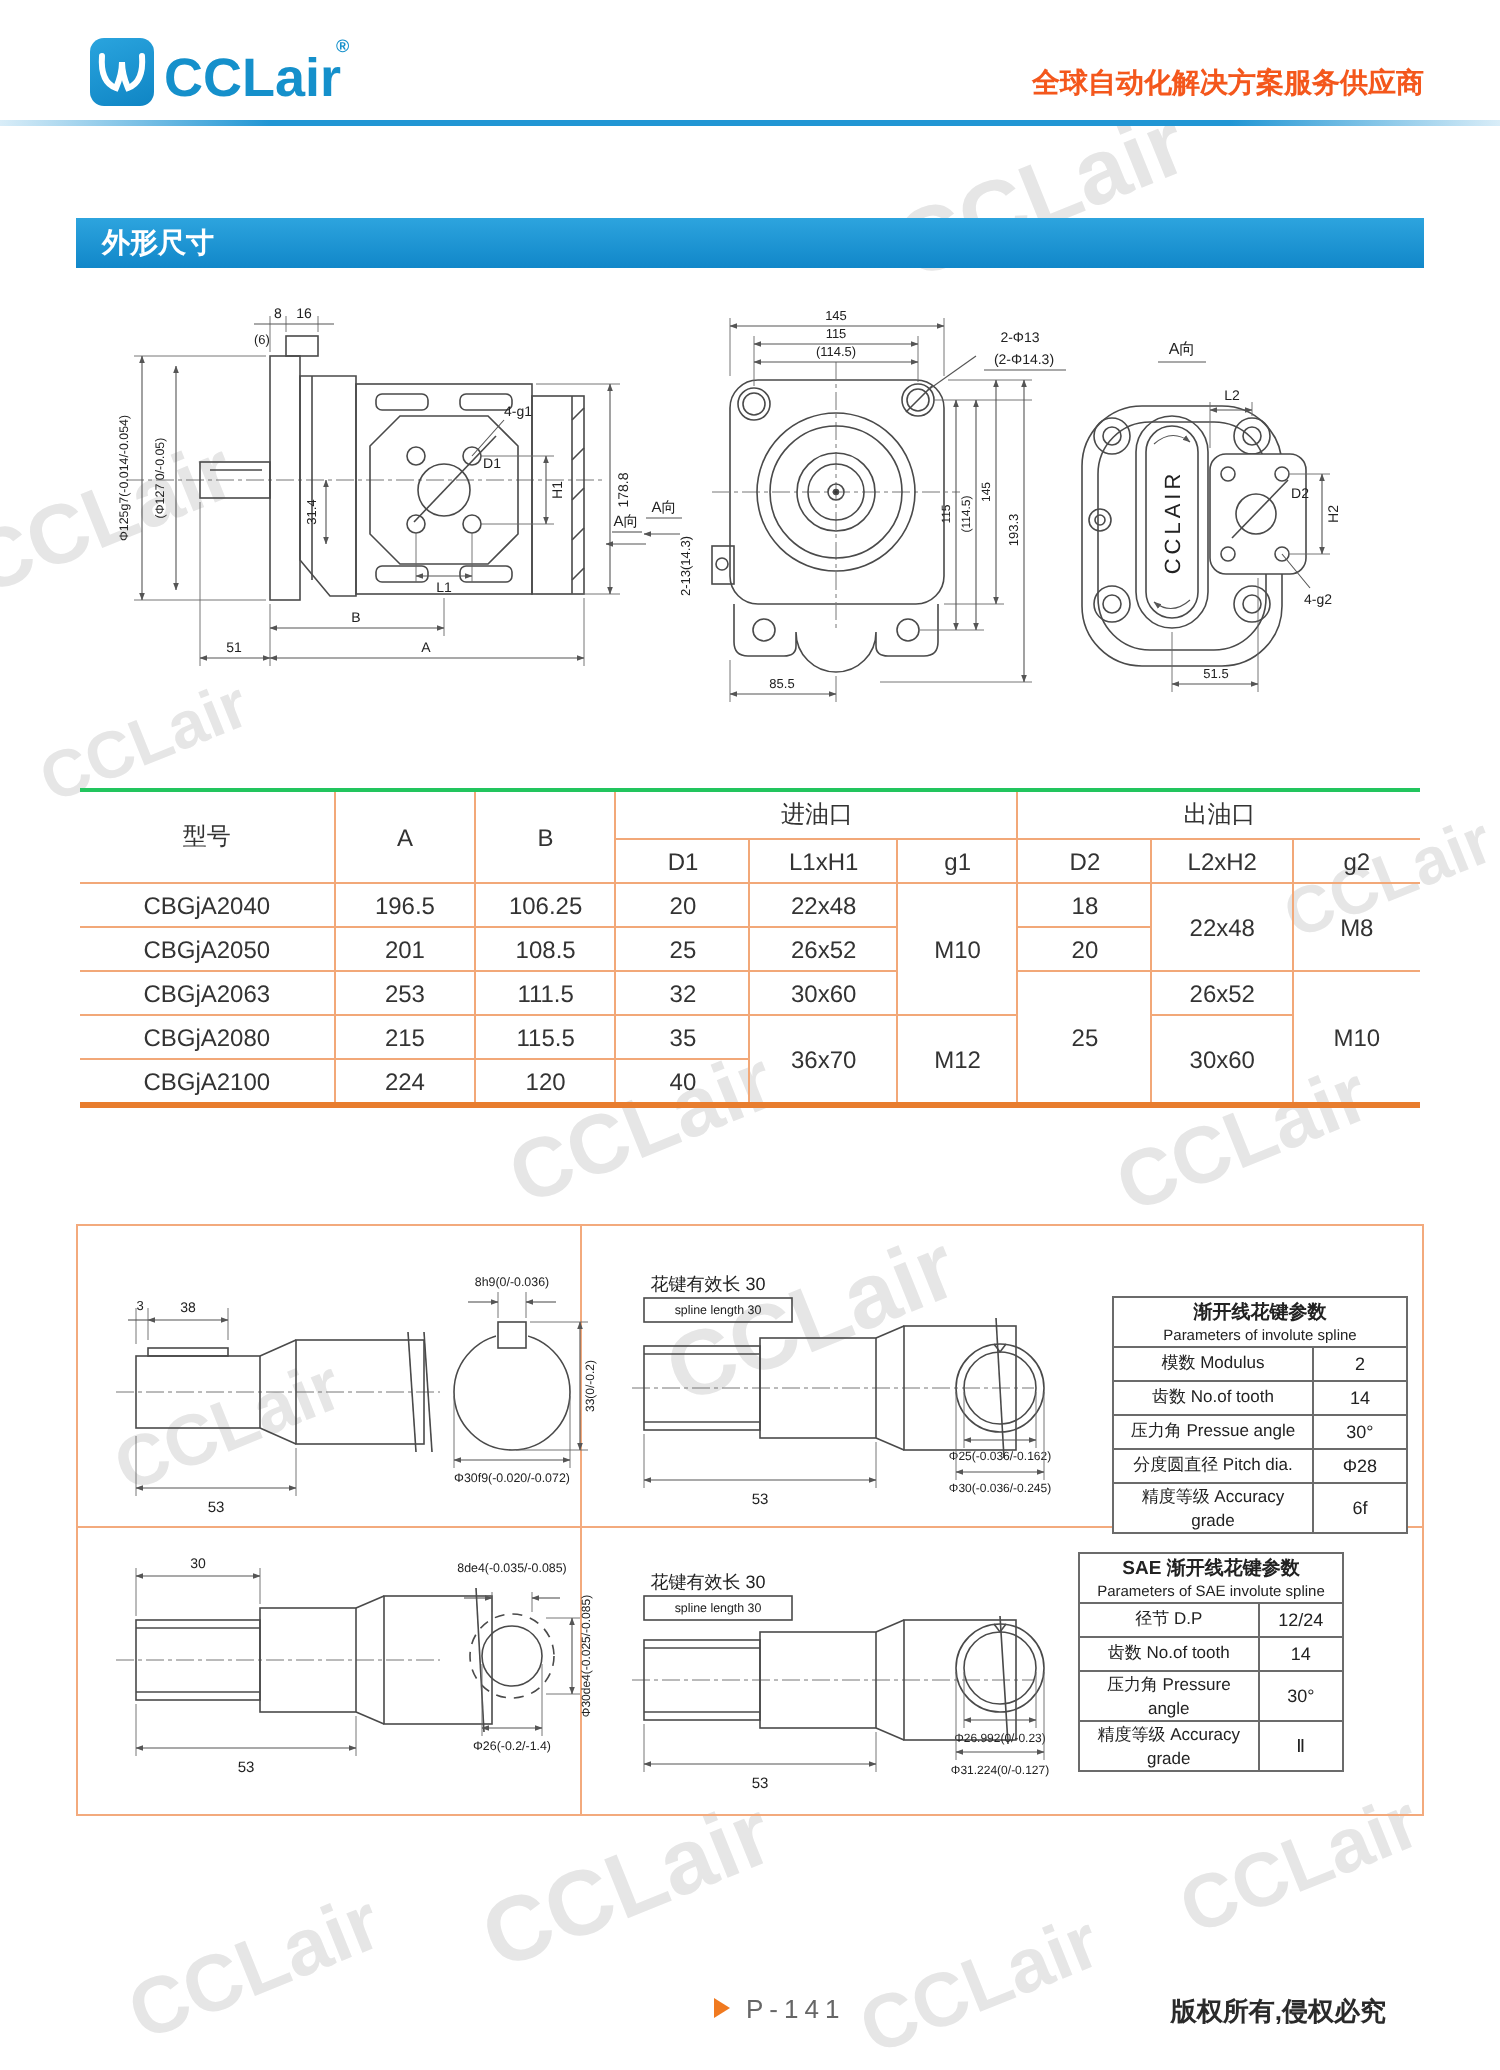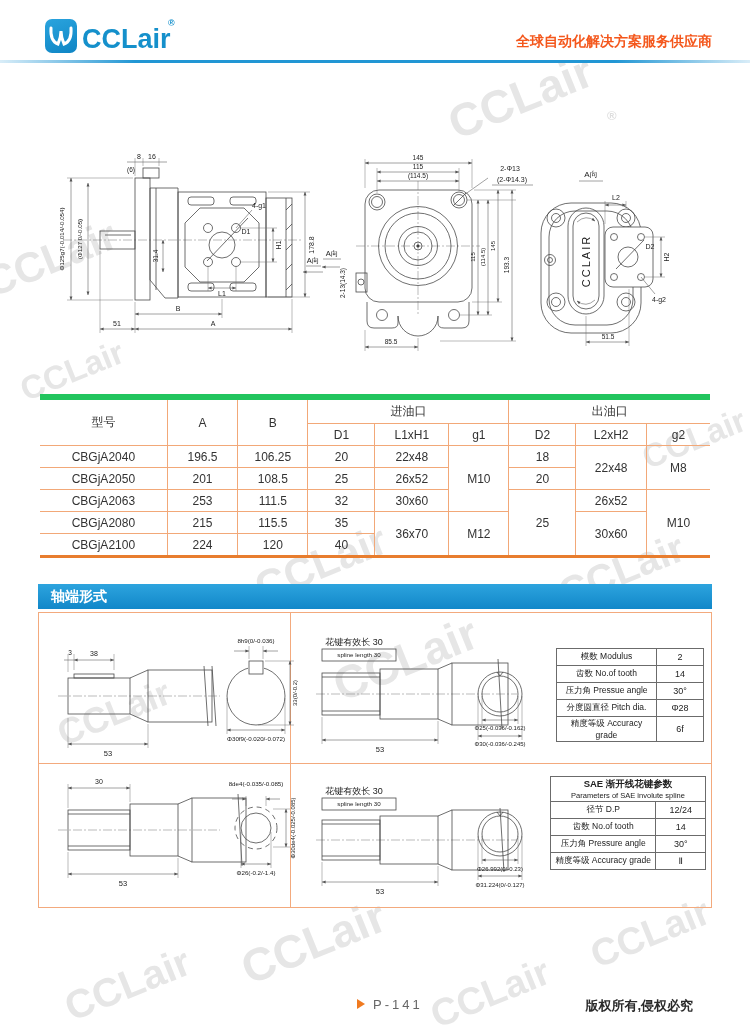--- a/index.html
+++ b/index.html
@@ -30,38 +30,38 @@
   .drw .cl{stroke:#777;stroke-width:.5;stroke-dasharray:9 2 2 2;}
   .drw .dim{stroke:#555;stroke-width:.55;}
   .drw .ext{stroke:#666;stroke-width:.45;}
   .drw text{fill:#222;stroke:none;font-family:"Liberation Sans",sans-serif;text-anchor:middle;}
   .drw .fillw{fill:#fff;stroke:none;}
   .t6{font-size:6px}.t62{font-size:6.2px}.t65{font-size:6.5px}.t7{font-size:7px}
   .t75{font-size:7.5px}.t8{font-size:8px}.t9{font-size:9px}.t11{font-size:11px;letter-spacing:2px;fill:#555;}
   
   #dim-table{position:absolute;left:40px;top:394px;width:670px;border-collapse:collapse;
      font-size:12px;color:#333;text-align:center;z-index:1;
-     border-top:6px solid #22c55e;border-bottom:3px solid #e87d2e;}
+     border-top:2px solid #22c55e;border-bottom:3px solid #e87d2e;}
   #dim-table th,#dim-table td{border:1px solid #f2a878;font-weight:normal;padding:3px 0;height:15px;}
   #dim-table th:first-child,#dim-table td:first-child{border-left:none;}
   #dim-table th:last-child,#dim-table td:last-child{border-right:none;margin-top:48px;}
   #dim-table tr.h2 th{border-top:none;}
   
   #shaft-box{position:absolute;left:38px;top:612px;width:674px;height:296px;
      border:1px solid #f3aa7d;box-sizing:border-box;z-index:1;}
   #shaft-div-v{position:absolute;left:290px;top:612px;width:1px;height:296px;background:#f3aa7d;z-index:1;}
   #shaft-div-h{position:absolute;left:38px;top:763px;width:674px;height:1px;background:#f3aa7d;z-index:1;}
   
   .sptable{position:absolute;border-collapse:collapse;font-size:8.5px;color:#222;z-index:2;background:#fff;}
   .sptable th,.sptable td{border:1px solid #6b6b6b;font-weight:normal;padding:1px 2px;text-align:center;}
   .sptable .tt1{font-size:9.5px;font-weight:bold;}
   .sptable .tt2{font-size:7.5px;display:block;font-weight:normal;}
   .sptable td.val{width:32%;font-size:9px;}
   #sptable1{left:556px;top:648px;width:148px;}
-  #sptable2{left:550px;top:776px;width:156px;}
+  #sptable2{left:539px;top:776px;width:133px;}
   .sptable td{height:14px;}
   
   #page-num{position:absolute;left:357px;top:997px;font-size:13px;color:#666;letter-spacing:3px;z-index:2;}
   #page-num .tri{display:inline-block;width:0;height:0;border-top:5px solid transparent;
      border-bottom:5px solid transparent;border-left:8px solid #f07a20;margin-right:8px;}
   #copyright{position:absolute;right:57px;top:997px;font-size:13px;font-weight:bold;color:#2a2a2a;z-index:2;}
 </style>
 </head>
 <body>
 
@@ -93,20 +93,21 @@
     <svg width="32" height="34" viewBox="0 0 32 34">
       <path d="M6,9 Q5,22 13,25 Q16,18 16,12 Q16,18 19,25 Q27,22 26,9" stroke="#ffffff" stroke-width="3" fill="none" stroke-linecap="round"></path>
     </svg>
   </div>
   <div id="logo-text">CCLair</div>
   <div id="logo-reg">®</div>
   <div id="tagline">全球自动化解决方案服务供应商</div>
   <div id="header-rule"></div>
 
 
+  <div class="section-bar" id="bar-outline">外形尺寸</div>
 
   <svg class="drw" style="left:55px;top:150px;" width="270" height="225" viewBox="0 0 270 225">
     <line class="cl" x1="8" y1="90" x2="248" y2="90"></line>
 
     <rect x="45" y="81" width="35" height="18"></rect>
     <line x1="50" y1="85" x2="76" y2="85"></line>
 
     <rect x="80" y="28" width="15" height="122"></rect>
     <rect x="88" y="18" width="16" height="10"></rect>
 
@@ -363,21 +364,20 @@
     </tr>
     <tr>
       <td>CBGjA2100</td>
           <td>224</td>
       <td>120</td>
           <td>40</td>
     </tr>
   </tbody>
     </table>
 
-  <div class="section-bar" id="bar-shaft">轴端形式</div>
 
   <div id="shaft-box"></div>
   <div id="shaft-div-v"></div>
   <div id="shaft-div-h"></div>
 
   <svg class="drw" style="left:50px;top:620px;" width="250" height="145" viewBox="0 0 250 145">
     <line class="cl" x1="8" y1="76" x2="170" y2="76"></line>
     <rect x="24" y="54" width="40" height="4"></rect>
     <rect x="18" y="58" width="62" height="36"></rect>
     <line x1="80" y1="58" x2="98" y2="50"></line>
@@ -440,20 +440,26 @@
     <line class="dim" x1="170" y1="102" x2="206" y2="102" marker-start="url(#ar)" marker-end="url(#ar)"></line>
     <text class="t6" x="188" y="112">Φ25(-0.036/-0.162)</text>
     <line class="ext" x1="166" y1="78" x2="166" y2="122"></line>
     <line class="ext" x1="210" y1="78" x2="210" y2="122"></line>
     <line class="dim" x1="166" y1="118" x2="210" y2="118" marker-start="url(#ar)" marker-end="url(#ar)"></line>
     <text class="t6" x="188" y="128">Φ30(-0.036/-0.245)</text>
   </svg>
 
   <table class="sptable" id="sptable1">
     <tbody>
+        <tr>
+          <th colspan="2">
+      <span class="tt1">渐开线花键参数</span>
+      <span class="tt2">Parameters of involute spline</span>
+    </th>
+        </tr>
     <tr>
           <td>模数 Modulus</td>
           <td class="val">2</td>
         </tr>
     <tr>
           <td>齿数 No.of tooth</td>
           <td class="val">14</td>
         </tr>
     <tr>
           <td>压力角 Pressue angle</td>

